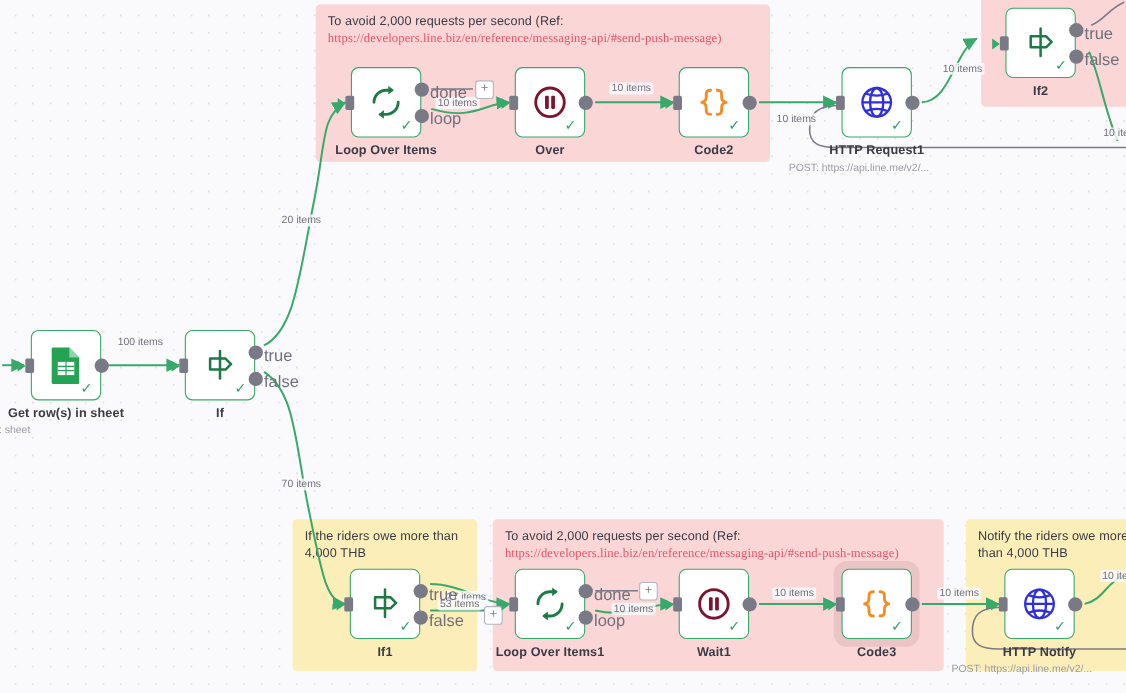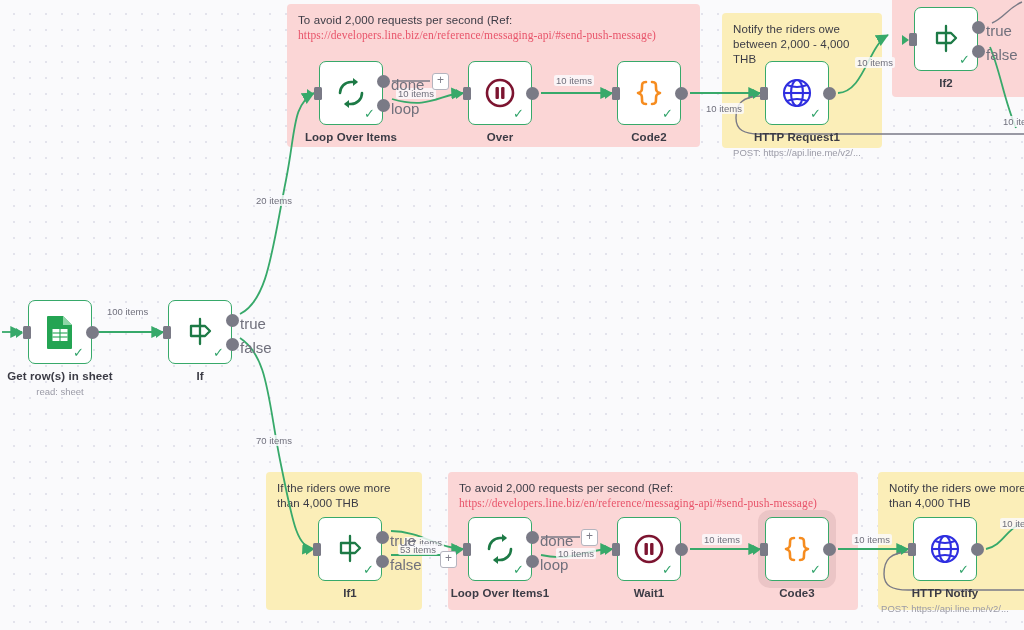--- a/index.html
+++ b/index.html
@@ -40,21 +40,21 @@
   }
   .node .check{
     position:absolute;right:7px;bottom:4px;color:#31a36a;
     font-size:13px;line-height:13px;font-weight:700;
   }
   .node .label{
     position:absolute;top:70px;left:-48px;width:160px;text-align:center;
     font-size:11.5px;color:#3b3b45;font-weight:700;letter-spacing:.1px;
   }
   .node .sublabel{
-    position:absolute;top:86px;left:-48px;width:160px;text-align:center;
+    position:absolute;top:86px;left:-48px;width:160px;text-align:left;
     font-size:9.5px;color:#9a9aa6;font-weight:400;
   }
   
   .port-in{
     position:absolute;left:-5px;top:26px;width:8px;height:13px;
     background:#7a7a86;border-radius:1.5px;
   }
   .port-in::after{
     content:"";position:absolute;left:-7px;top:1.5px;
     border-left:7px solid #37a96a;border-top:5px solid transparent;border-bottom:5px solid transparent;
@@ -81,28 +81,25 @@
 </head>
 <body>
 
 <div id="canvas">
 
   <div class="sticky pink" style="left:287px;top:4px;width:413px;height:143px;">
     <div class="note-line">To avoid 2,000 requests per second (Ref:</div>
     <div class="note-line note-link">https://developers.line.biz/en/reference/messaging-api/#send-push-message)</div>
   </div>
 
-  <div class="sticky yellow" style="left:722px;top:13px;width:160px;height:135px;">
-    <div class="note-line">Notify the riders owe between 2,000 - 4,000 THB</div>
-  </div>
 
   <div class="sticky pink" style="left:892px;top:-8px;width:140px;height:105px;"></div>
 
 
-  <div class="sticky yellow" style="left:266px;top:472px;width:156px;height:138px;">
+  <div class="sticky yellow" style="left:266px;top:472px;width:168px;height:138px;">
     <div class="note-line">If the riders owe more than 4,000 THB</div>
   </div>
 
   <div class="sticky pink" style="left:448px;top:472px;width:410px;height:138px;">
     <div class="note-line">To avoid 2,000 requests per second (Ref:</div>
     <div class="note-line note-link">https://developers.line.biz/en/reference/messaging-api/#send-push-message)</div>
   </div>
 
   <div class="sticky yellow" style="left:878px;top:472px;width:160px;height:138px;">
     <div class="note-line">Notify the riders owe more than 4,000 THB</div>

